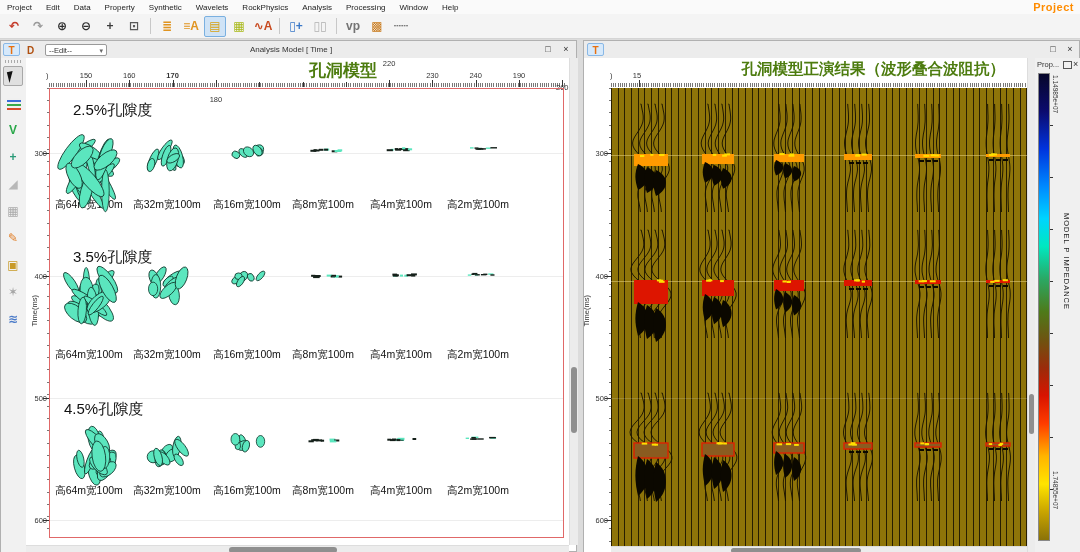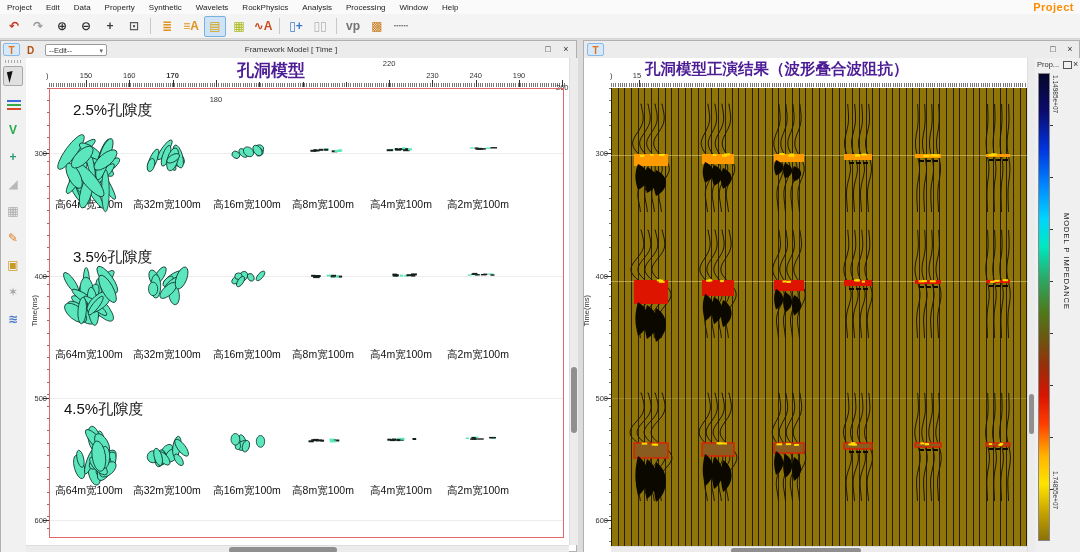--- a/index.html
+++ b/index.html
@@ -23,21 +23,21 @@
   .dropdown{position:absolute;top:2.5px;height:12px;background:#fff;border:1px solid #9a9a9a;border-radius:2px;font-size:7.5px;color:#333;line-height:11px;padding:0 3px;box-sizing:border-box;}
   .dropdown .chev{position:absolute;right:3px;top:0;font-size:7px;color:#666;}
   
   #left-toolcol{position:absolute;left:0;top:17px;width:25px;height:495px;background:#f1f1f1;border-right:1px solid #d5d5d5;}
   .lt-icon{position:absolute;left:2px;width:20px;height:20px;display:flex;align-items:center;justify-content:center;font-size:12px;font-weight:bold;border:1px solid transparent;border-radius:2px;box-sizing:border-box;}
   .lt-icon.sel{background:#e0e0e0;border-color:#a8a8a8;}
   .lt-icon[data-name="cursor-icon"]::before{content:"";display:block;width:0;height:0;border-left:6px solid #111;border-right:4px solid transparent;border-bottom:11px solid transparent;transform:rotate(-14deg);}
   .lt-icon[data-name="horizons-icon"]{background-image:repeating-linear-gradient(0deg,#d84a2a 0 2px,#f0f0f0 2px 4px,#3aa84a 4px 6px,#f0f0f0 6px 8px,#3a6ad8 8px 10px,#f0f0f0 10px 12px);background-size:14px 12px;background-repeat:no-repeat;background-position:3px 4px;}
   .toolcol-grip{position:absolute;left:4px;top:2px;width:16px;height:3px;background-image:repeating-linear-gradient(90deg,#aaa 0 1px,transparent 1px 3px);}
   
-  .plot-title{position:absolute;font-weight:600;color:#4c1d95;text-align:left;background:#fff;z-index:6;white-space:nowrap;}
+  .plot-title{position:absolute;font-weight:600;color:#4d7c0f;text-align:right;background:#fff;z-index:6;white-space:nowrap;}
   .xtick-label{position:absolute;font-size:7.5px;color:#333;text-align:center;width:30px;}
   .ytick-label{position:absolute;font-size:7.5px;color:#333;text-align:right;width:20px;}
   .ruler-x{position:absolute;height:6px;background-image:repeating-linear-gradient(90deg,#777 0 1px,transparent 1px 2.2px);background-position:bottom;background-size:100% 4px;background-repeat:no-repeat;}
   .major-tick-x{position:absolute;width:1px;height:7px;background:#333;}
   .ruler-y{position:absolute;width:5px;background-image:repeating-linear-gradient(180deg,#777 0 1px,transparent 1px 12.23px);background-size:3px 100%;background-position:right;background-repeat:no-repeat;}
   .major-tick-y{position:absolute;height:1px;width:6px;background:#333;}
   .time-label{position:absolute;font-size:7.5px;color:#333;transform:rotate(-90deg);transform-origin:center;white-space:nowrap;}
   .faint-line{position:absolute;height:1px;background:#ededed;}
   .section-heading{position:absolute;font-size:15px;color:#111;white-space:nowrap;}
   .size-label{position:absolute;font-size:10.5px;color:#111;text-align:center;white-space:nowrap;}
@@ -106,21 +106,21 @@
     </div>
 
   <div class="window" id="left-window" style="left:0;top:40px;width:577px;height:512px;" data-name="framework-model-window">
     <div class="titlebar" data-name="left-window-titlebar">
       <div class="tab-btn sel" style="left:2px;color:#e87010;" data-name="time-tab-button">T</div>
       <div class="tab-btn" style="left:21px;color:#b05010;" data-name="depth-tab-button">D</div>
       <div class="dropdown" style="left:44px;width:62px;" data-name="edit-mode-dropdown">
         <span data-name="edit-mode-value">--Edit--</span>
         <span class="chev" data-name="chevron-down-icon">▾</span>
       </div>
-      <div class="win-title" style="left:120px;width:340px;" data-name="left-window-title">Framework Model [ Time ]</div>
+      <div class="win-title" style="left:120px;width:340px;" data-name="left-window-title">Analysis Model [ Time ]</div>
       <div class="win-btn" style="left:540px;" data-name="maximize-icon">□</div>
       <div class="win-btn" style="left:558px;" data-name="close-icon">×</div>
     </div>
     <div id="left-toolcol" data-name="left-tool-column">
       <div class="toolcol-grip" data-name="toolcol-grip"></div>
     <div data-name="cursor-icon" class="lt-icon sel" style="top: 8px; color: rgb(34, 34, 34);"></div>
         <div data-name="horizons-icon" class="lt-icon" style="top: 35px; color: rgb(204, 68, 34);"></div>
         <div data-name="curves-icon" class="lt-icon" style="top: 62px; color: rgb(42, 168, 74);">V</div>
         <div data-name="well-path-icon" class="lt-icon" style="top: 89px; color: rgb(42, 154, 120);">+</div>
         <div data-name="interpolate-icon" class="lt-icon" style="top: 116px; color: rgb(184, 184, 184);">◢</div>

